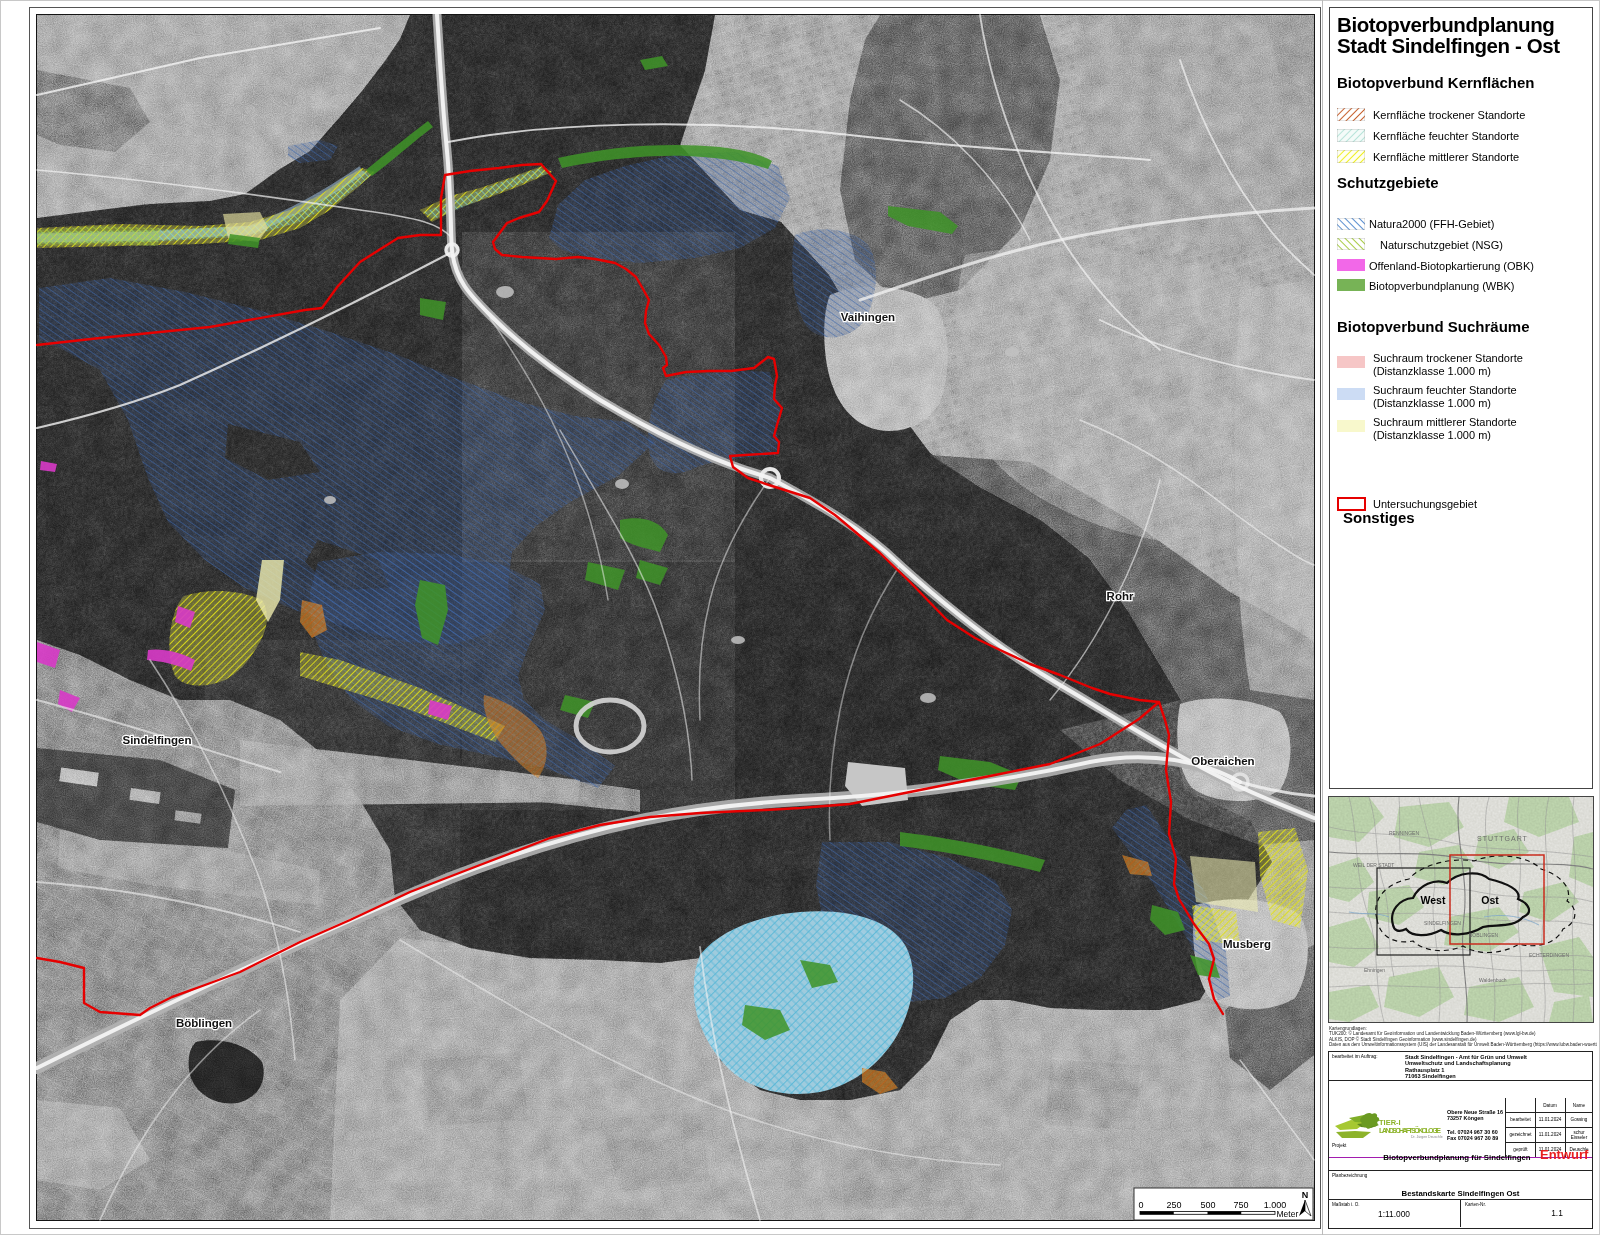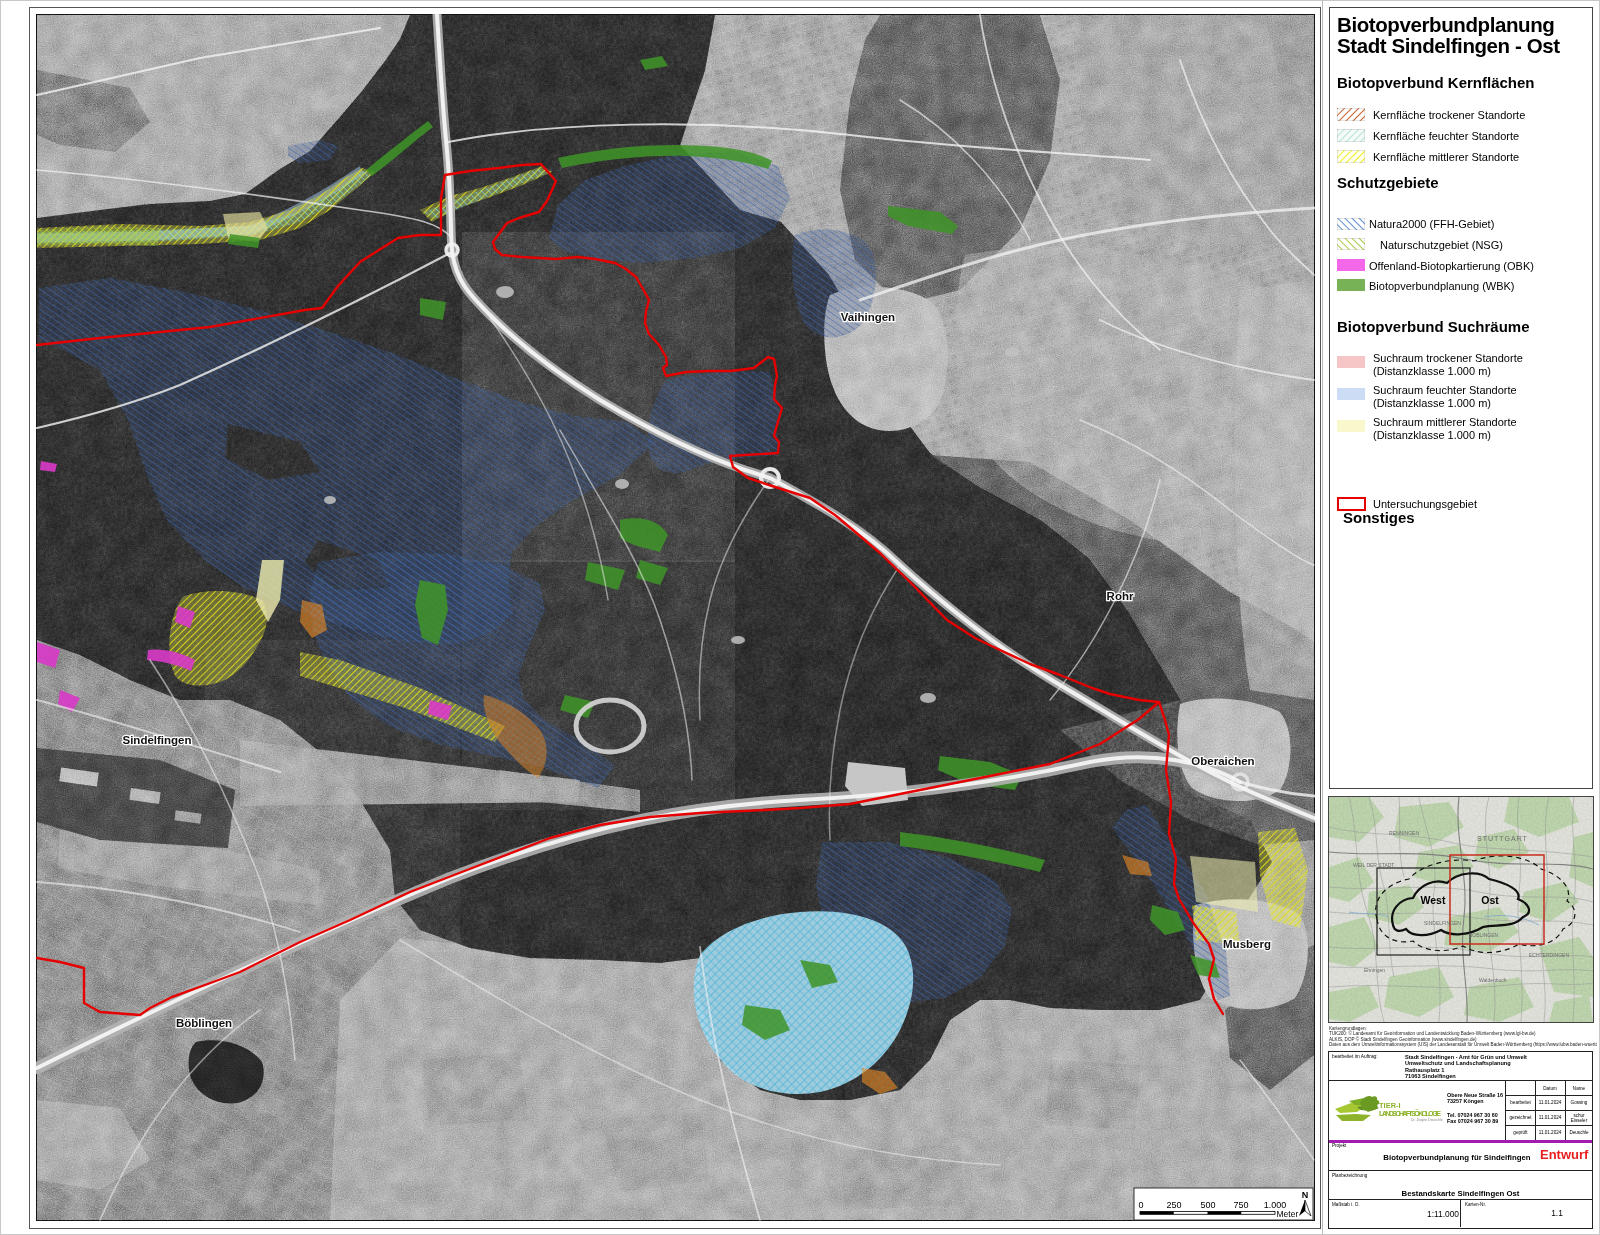--- a/index.html
+++ b/index.html
@@ -463,21 +463,21 @@
 Daten aus dem Umweltinformationssystem (UIS) der Landesanstalt für Umwelt Baden-Württemberg (https://www.lubw.baden-wuerttemberg.de)
 </div>
 
 <div class="abs" style="left:1328px;top:1051px;width:263px;height:176px;border:1.5px solid #222;background:#fff;font-size:4.6px;color:#000;">
 
  <div class="abs" style="left:0;top:0;width:100%;height:28px;border-bottom:1px solid #222;">
    <div class="abs" style="left:3px;top:2px;font-size:4.8px;">bearbeitet im Auftrag:</div>
    <div class="abs" style="left:76px;top:2px;font-size:5.6px;font-weight:bold;line-height:6.4px;">Stadt Sindelfingen - Amt für Grün und Umwelt<br>Umweltschutz und Landschaftsplanung<br>Rathausplatz 1<br>71063 Sindelfingen</div>
  </div>
 
- <div class="abs" style="left:0;top:29px;width:100%;height:59px;border-bottom:3px solid #a21caf;">
+ <div class="abs" style="left:0;top:46px;width:100%;height:59px;border-bottom:1px solid #a21caf;">
 
    <svg class="abs" style="left:4px;top:14px;" width="110" height="30" viewBox="0 0 110 30">
      <polygon points="2,14 18,8 34,10 24,17 7,18" fill="#a6c832"></polygon>
      <polygon points="3,20 22,19 38,20 30,26 9,26" fill="#8db32a"></polygon>
      <polygon points="16,6 36,2 46,6 37,11 22,10" fill="#7fae27"></polygon>
      <polygon points="24,12 40,10 46,13 38,16 28,15" fill="#5d8a1e"></polygon>
      <path d="M30,4 C33,1 37,0 39,2 C42,0 45,2 44,5 C47,6 47,9 44,10 C46,13 43,16 39,14 C38,17 34,18 33,15 C30,16 27,13 29,11 C26,9 27,6 30,4 Z" fill="#6a9a22"></path>
      <text x="46" y="13" font-size="7.5px" font-weight="bold" fill="#8db32a" font-family="Liberation Sans, sans-serif">TIER-I</text>
      <text x="46" y="21" font-size="7.5px" font-weight="bold" fill="#8db32a" font-family="Liberation Sans, sans-serif" textLength="62">LANDSCHAFTSÖKOLOGIE</text>
      <text x="78" y="26" font-size="3.5px" fill="#888" font-family="Liberation Sans, sans-serif">Dr. Jürgen Deuschle</text>
@@ -511,18 +511,18 @@
    <div class="abs" style="left:211px;top:6px;font-size:13px;font-weight:bold;color:#e82020;">Entwurf</div>
  </div>
 
  <div class="abs" style="left:0;top:119px;width:100%;height:28px;border-bottom:1px solid #222;">
    <div class="abs" style="left:3px;top:2px;">Planbezeichnung</div>
    <div class="abs" style="left:0;top:18px;width:100%;text-align:center;font-size:7.8px;font-weight:bold;">Bestandskarte Sindelfingen Ost</div>
  </div>
 
  <div class="abs" style="left:0;top:148px;width:100%;height:27px;">
    <div class="abs" style="left:3px;top:2px;">Maßstab i. O.</div>
-   <div class="abs" style="left:0;top:9px;width:130px;text-align:right;font-size:8.4px;">1:11.000</div>
+   <div class="abs" style="left:0;top:9px;width:130px;text-align:center;font-size:8.4px;">1:11.000</div>
    <div class="abs" style="left:131px;top:0;width:0;height:27px;border-left:1px solid #222;"></div>
    <div class="abs" style="left:136px;top:2px;">Karten-Nr.</div>
    <div class="abs" style="left:131px;top:8px;width:130px;text-align:center;font-size:8.4px;margin-left:32px;">1.1</div>
  </div>
 </div>
 
 </body></html>

